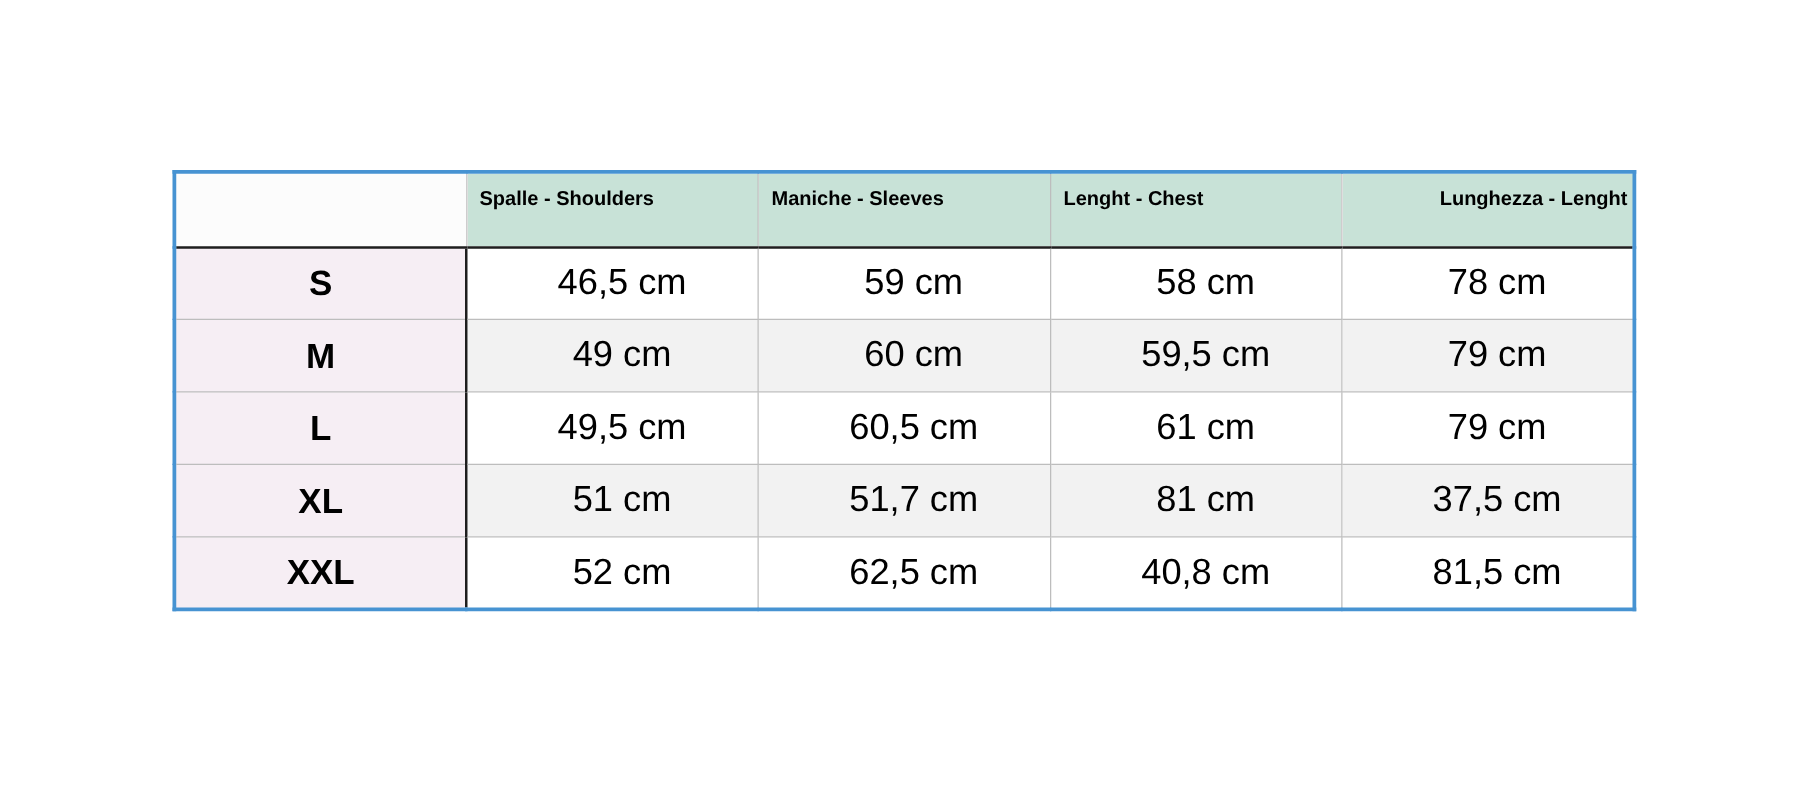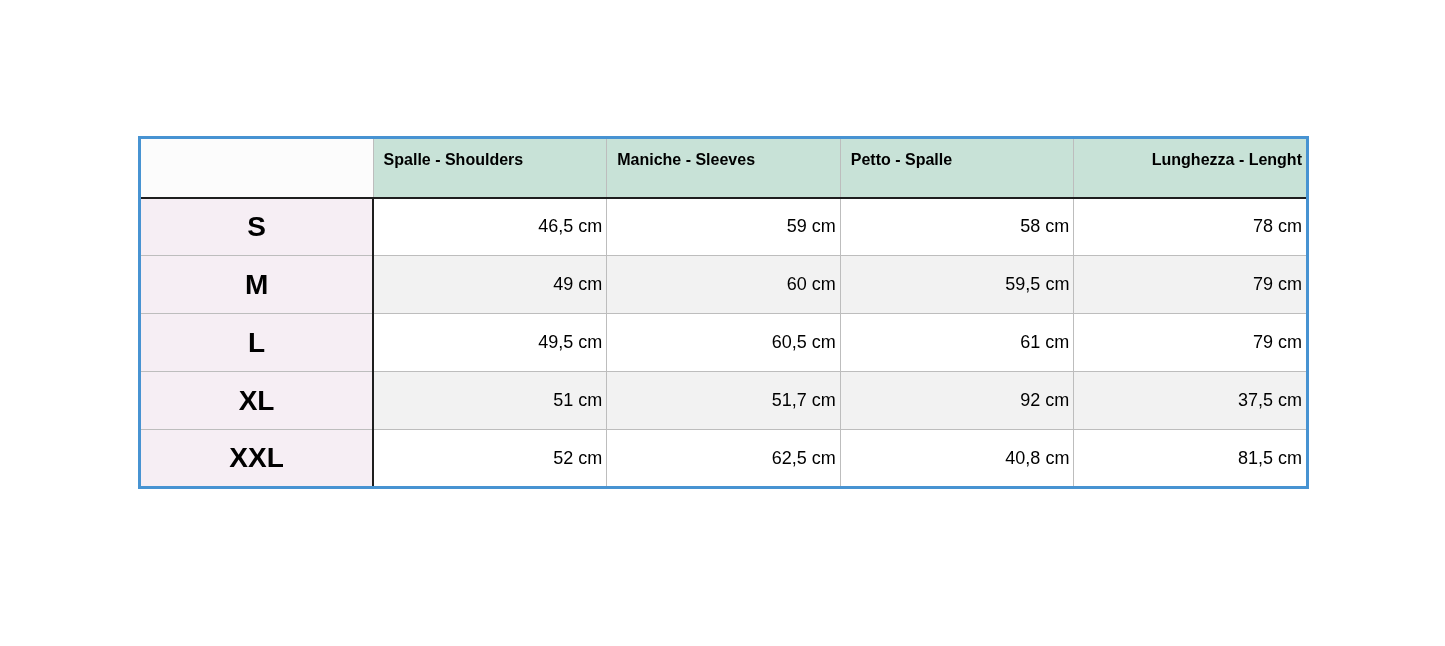--- a/index.html
+++ b/index.html
@@ -46,23 +46,23 @@
   tbody th.size {
     background: var(--size-col-bg, #f6eef4);
     border-right: 2px solid var(--dark-border, #1e1e1e);
     border-bottom: 1px solid var(--light-border, #bdbdbd);
     font-size: 28px;
     font-weight: bold;
     text-align: center;
     vertical-align: middle;
   }
   tbody td {
-    font-size: 18px;
+    font-size: 29px;
     font-weight: normal;
-    text-align: right;
+    text-align: center;
     padding: 0 4px 0 19px;
     border-right: 1px solid var(--light-border, #bdbdbd);
     border-bottom: 1px solid var(--light-border, #bdbdbd);
     vertical-align: middle;
     white-space: nowrap;
     overflow: hidden;
   }
   tbody td:last-child { border-right: none; margin-top: 36px; }
   tbody tr:last-child td, tbody tr:last-child th { border-bottom: none; }
 </style>
@@ -76,21 +76,21 @@
         <col>
         <col>
         <col>
         <col>
     </colgroup>
     <thead>
       <tr>
         <th class="corner"></th>
         <th>Spalle - Shoulders</th>
         <th>Maniche - Sleeves</th>
-        <th>Petto - Spalle</th>
+        <th>Lenght - Chest</th>
         <th>Lunghezza - Lenght</th>
       </tr>
     </thead>
     <tbody>
       <tr>
         <th class="size">S</th>
         <td>46,5 cm</td>
         <td>59 cm</td>
         <td>58 cm</td>
         <td>78 cm</td>
@@ -106,21 +106,21 @@
         <th class="size">L</th>
         <td>49,5 cm</td>
         <td>60,5 cm</td>
         <td>61 cm</td>
         <td>79 cm</td>
       </tr>
       <tr>
         <th class="size">XL</th>
         <td>51 cm</td>
         <td>51,7 cm</td>
-        <td>92 cm</td>
+        <td>81 cm</td>
         <td>37,5 cm</td>
       </tr>
       <tr>
         <th class="size">XXL</th>
         <td>52 cm</td>
         <td>62,5 cm</td>
         <td>40,8 cm</td>
         <td>81,5 cm</td>
       </tr>
     </tbody>

